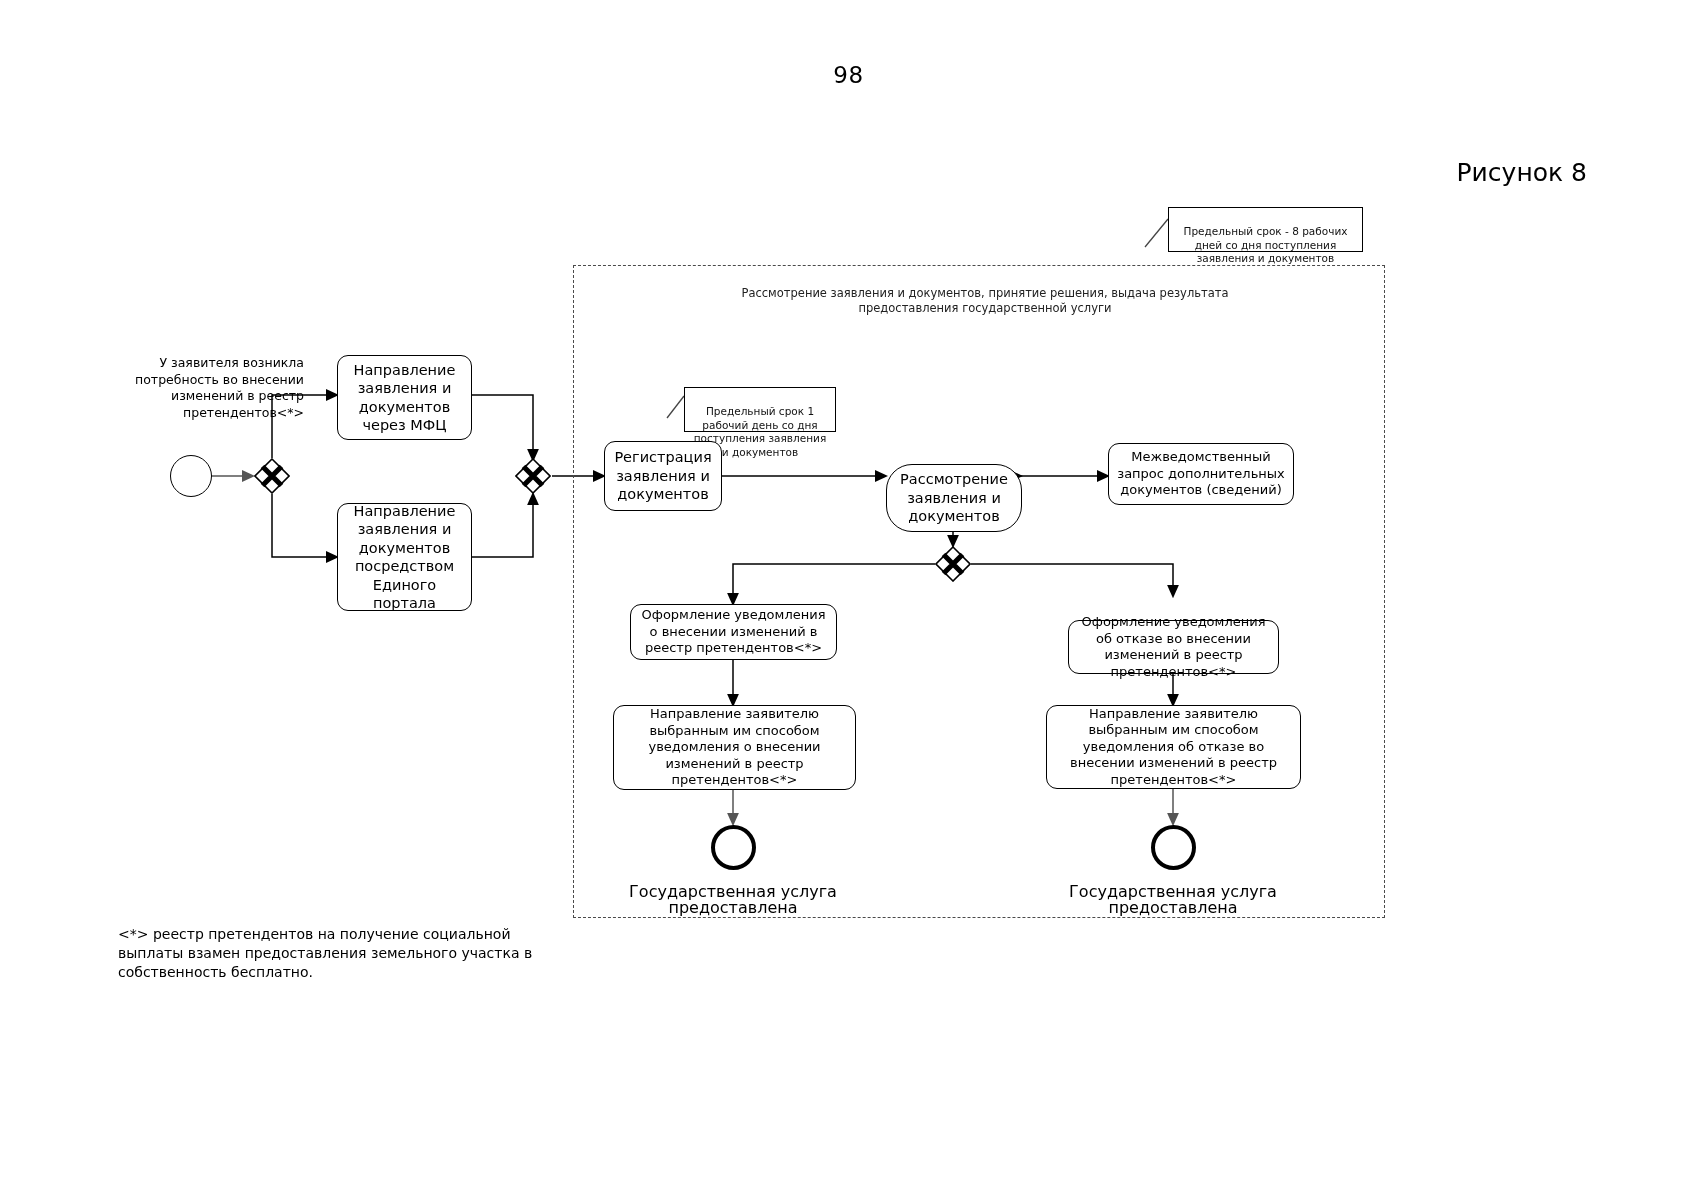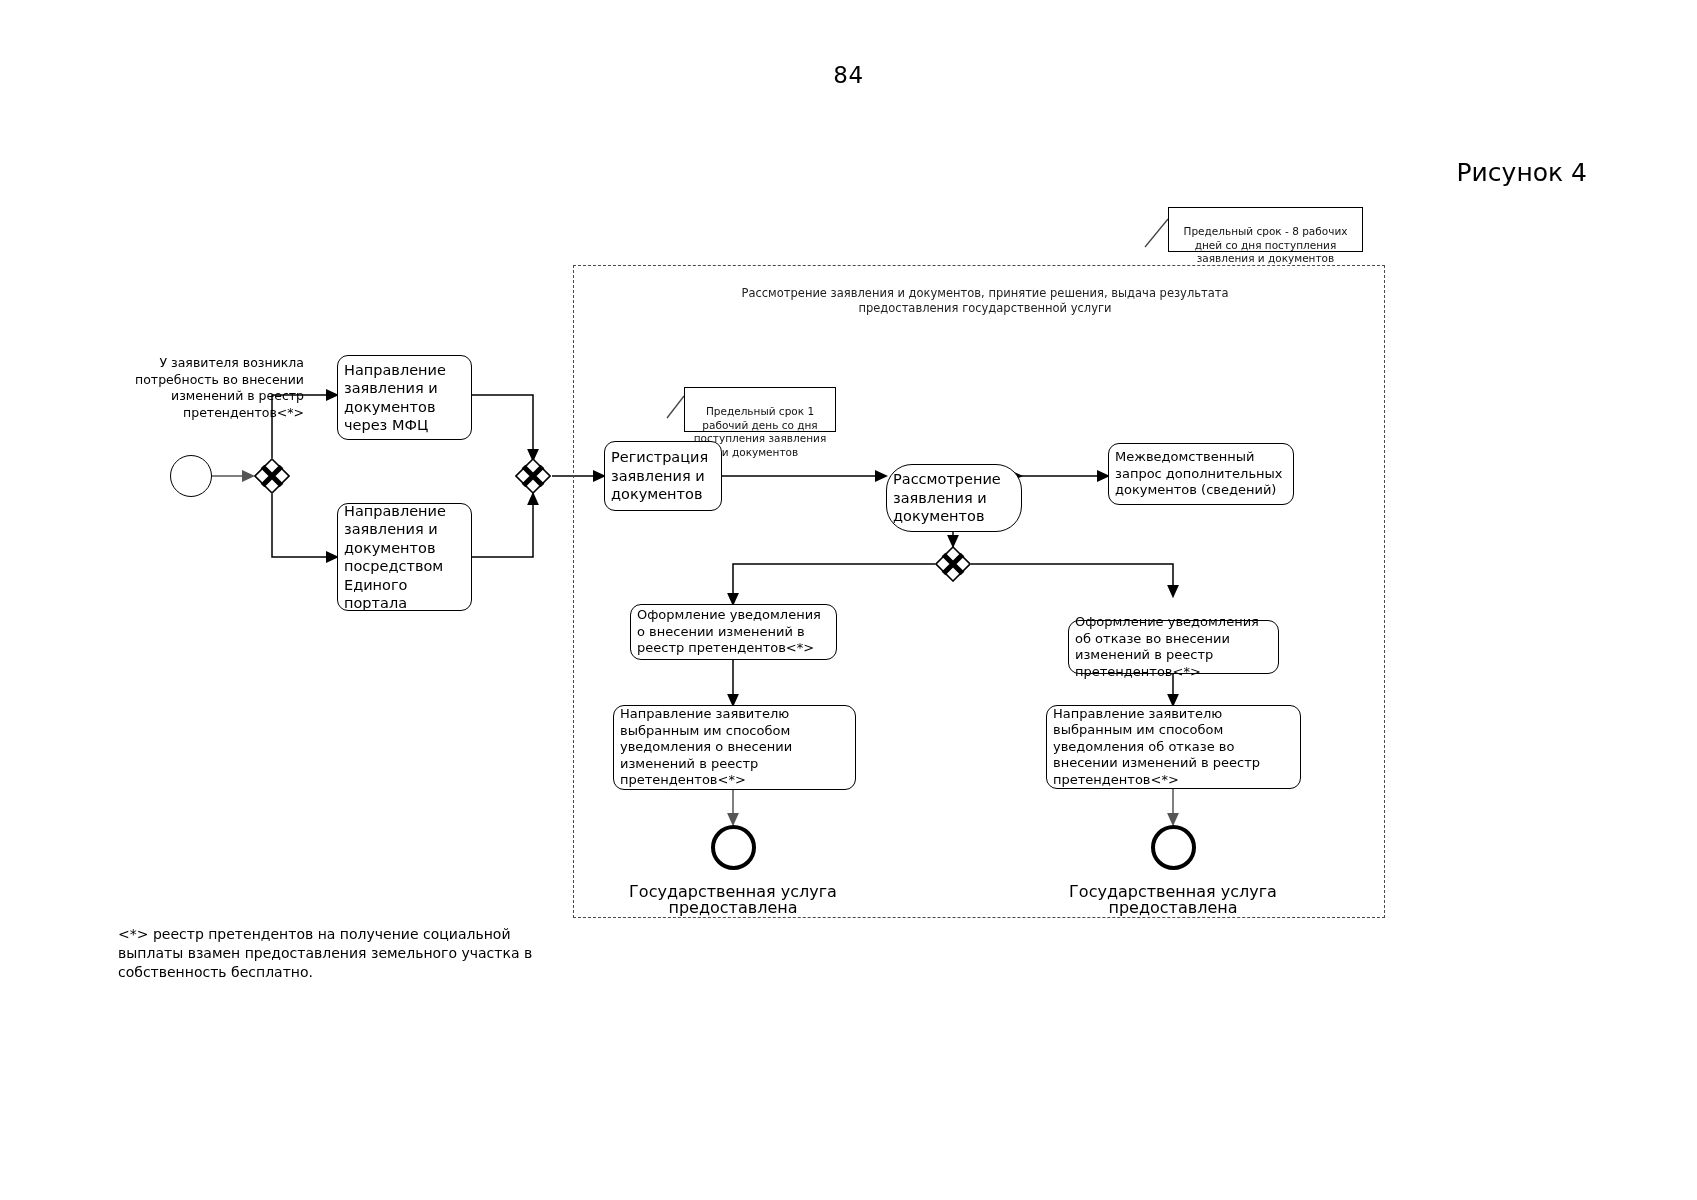--- a/index.html
+++ b/index.html
@@ -60,20 +60,21 @@
   
   .task {
     position: absolute;
     box-sizing: border-box;
     border: 1.4px solid #000;
     border-radius: 11px;
     background: #fff;
     display: flex;
     align-items: center;
     justify-content: center;
+    text-align: center;
     padding: 3px 6px;
     font-size: 14.5px;
     line-height: 18.5px;
   }
   .task.small {
     font-size: 13px;
     line-height: 16.5px;
   }
   .task .inner { width: 100%; }
   
@@ -171,22 +172,22 @@
 
     <path d="M1173,789 L1173,824" stroke="#555" marker-end="url(#arwg)"></path>
   </g>
 
   <g stroke="#444" stroke-width="1.3" fill="none">
     <path d="M1145,247 L1168,219"></path>
     <path d="M667,418 L684,396"></path>
   </g>
 </svg>
 
-<div class="page-number">84</div>
-<div class="figure-caption">Рисунок 4</div>
+<div class="page-number">98</div>
+<div class="figure-caption">Рисунок 8</div>
 
 <div class="pool"></div>
 <div class="pool-title">Рассмотрение заявления и документов, принятие решения, выдача результата предоставления государственной услуги</div>
 
 <div class="note" style="left:1168px; top:207px; width:195px; height:45px;">Предельный срок - 8 рабочих дней со дня поступления заявления и документов</div>
 <div class="note" style="left:684px; top:387px; width:152px; height:45px;">Предельный срок 1 рабочий день со дня поступления заявления и документов</div>
 
 <div class="start-label" style="left:118px; top:355px; width:186px;text-align:right;">У заявителя возникла потребность во внесении изменений в реестр претендентов&lt;*&gt;</div>
 <div class="event start" style="left:170px; top:455px; width:42px; height:42px;"></div>
 

